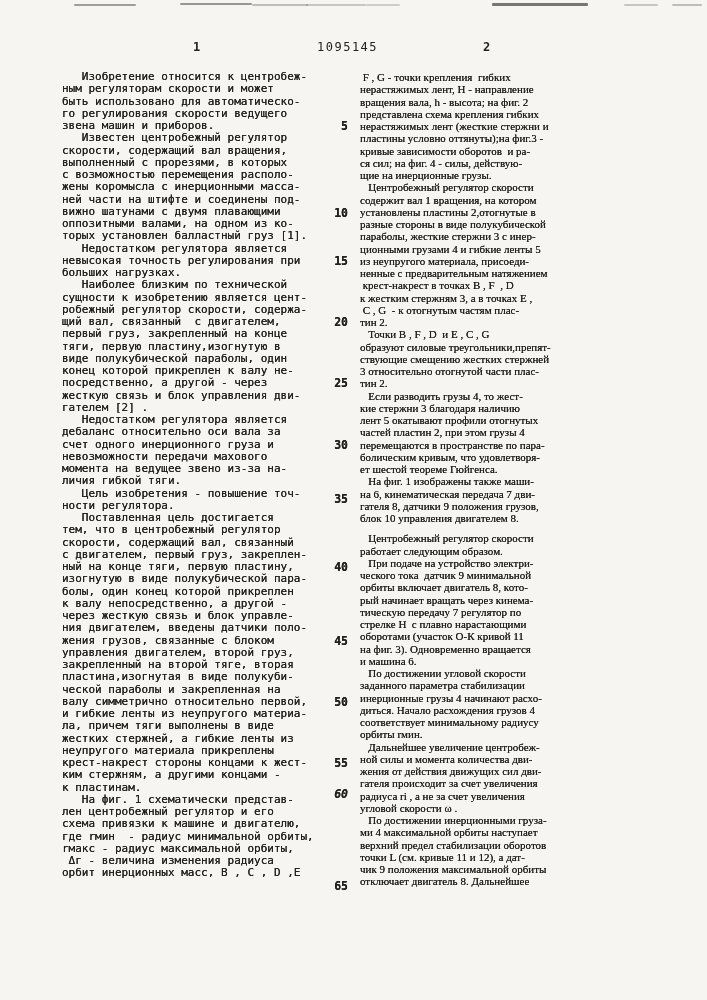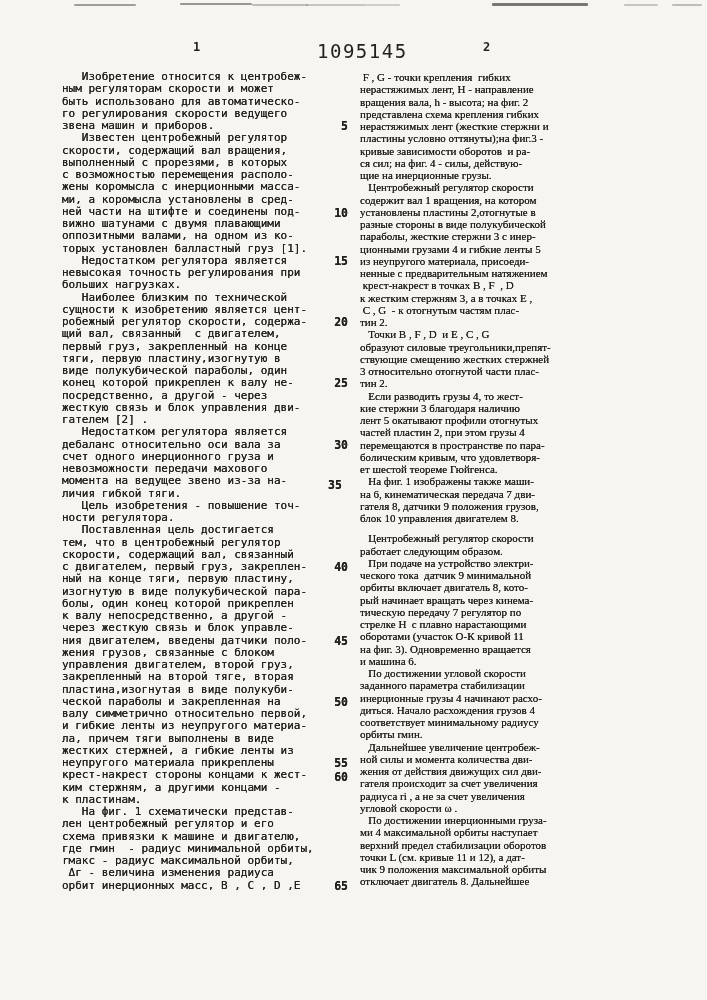--- a/index.html
+++ b/index.html
@@ -20,21 +20,21 @@
   .s4{left:306px;top:4px;width:60px;opacity:.3;}
   .s5{left:366px;top:4px;width:34px;opacity:.25;}
   .s6{left:492px;top:3px;width:96px;height:3px;opacity:.8;}
   .s7{left:624px;top:4px;width:34px;opacity:.3;}
   .s8{left:672px;top:4px;width:30px;opacity:.35;}
 
   .hdr{position:absolute;top:40px;white-space:pre;}
   .hdr-colnum{font-size:12px;font-weight:bold;}
   .hdr-1{left:193px;}
   .hdr-2{left:483px;}
-  .hdr-patent{left:317px;font-size:19px;letter-spacing:1.5px;font-weight:normal;}
+  .hdr-patent{left:317px;font-size:12px;letter-spacing:1.5px;font-weight:normal;}
 
   .col{position:absolute;top:71px;width:258px;}
   .col-left{left:62px;}
   .col-right{left:360px;font-family:Liberation Serif, serif;}
   .line{
     height:12.25px;line-height:12.25px;font-size:11px;white-space:pre;
     text-shadow:0 0 .45px currentColor; 
   }
   .line.gap{height:8px;}
 
@@ -67,21 +67,20 @@
       <div class="line">   Изобретение относится к центробеж-</div>
       <div class="line">ным регуляторам скорости и может</div>
       <div class="line">быть использовано для автоматическо-</div>
       <div class="line">го регулирования скорости ведущего</div>
       <div class="line">звена машин и приборов.</div>
       <div class="line">   Известен центробежный регулятор</div>
       <div class="line">скорости, содержащий вал вращения,</div>
       <div class="line">выполненный с прорезями, в которых</div>
       <div class="line">с возможностью перемещения располо-</div>
       <div class="line">жены коромысла с инерционными масса-</div>
-      <div class="line">ми, а коромысла установлены в сред-</div>
       <div class="line">ней части на штифте и соединены под-</div>
       <div class="line">вижно шатунами с двумя плавающими</div>
       <div class="line">оппозитными валами, на одном из ко-</div>
       <div class="line">торых установлен балластный груз [1].</div>
       <div class="line">   Недостатком регулятора является</div>
       <div class="line">невысокая точность регулирования при</div>
       <div class="line">больших нагрузках.</div>
       <div class="line">   Наиболее близким по технической</div>
       <div class="line">сущности к изобретению является цент-</div>
       <div class="line">робежный регулятор скорости, содержа-</div>
@@ -133,26 +132,26 @@
       <div class="line">орбит инерционных масс, В , С , D ,Е</div>
     </div>
 
   <div class="gutter">
       <div class="marker" style="top: 120px;">5</div>
       <div class="marker" style="top: 199px; margin-top: 8px;">10</div>
       <div class="marker" style="top: 254.75px;">15</div>
       <div class="marker" style="top: 316px;">20</div>
       <div class="marker" style="top: 377.25px;">25</div>
       <div class="marker" style="top: 438.5px;">30</div>
-      <div class="marker" style="top: 479px; text-align: center;">35</div>
+      <div class="marker" style="top: 493px;">35</div>
       <div class="marker" style="top: 561px;">40</div>
       <div class="marker" style="top: 634.5px;">45</div>
       <div class="marker" style="top: 695.75px;">50</div>
       <div class="marker" style="top: 757px;">55</div>
-      <div class="marker" style="top: 771px;">60</div>
+      <div class="marker" style="top: 788px; font-style: italic;">60</div>
       <div class="marker" style="top: 879.5px;">65</div>
     </div>
 
   <div class="col col-right">
       <div class="line"> F , G - точки крепления  гибких</div>
       <div class="line">нерастяжимых лент, Н - направление</div>
       <div class="line">вращения вала, h - высота; на фиг. 2</div>
       <div class="line">представлена схема крепления гибких</div>
       <div class="line">нерастяжимых лент (жесткие стержни и</div>
       <div class="line">пластины условно оттянуты);на фиг.3 -</div>

